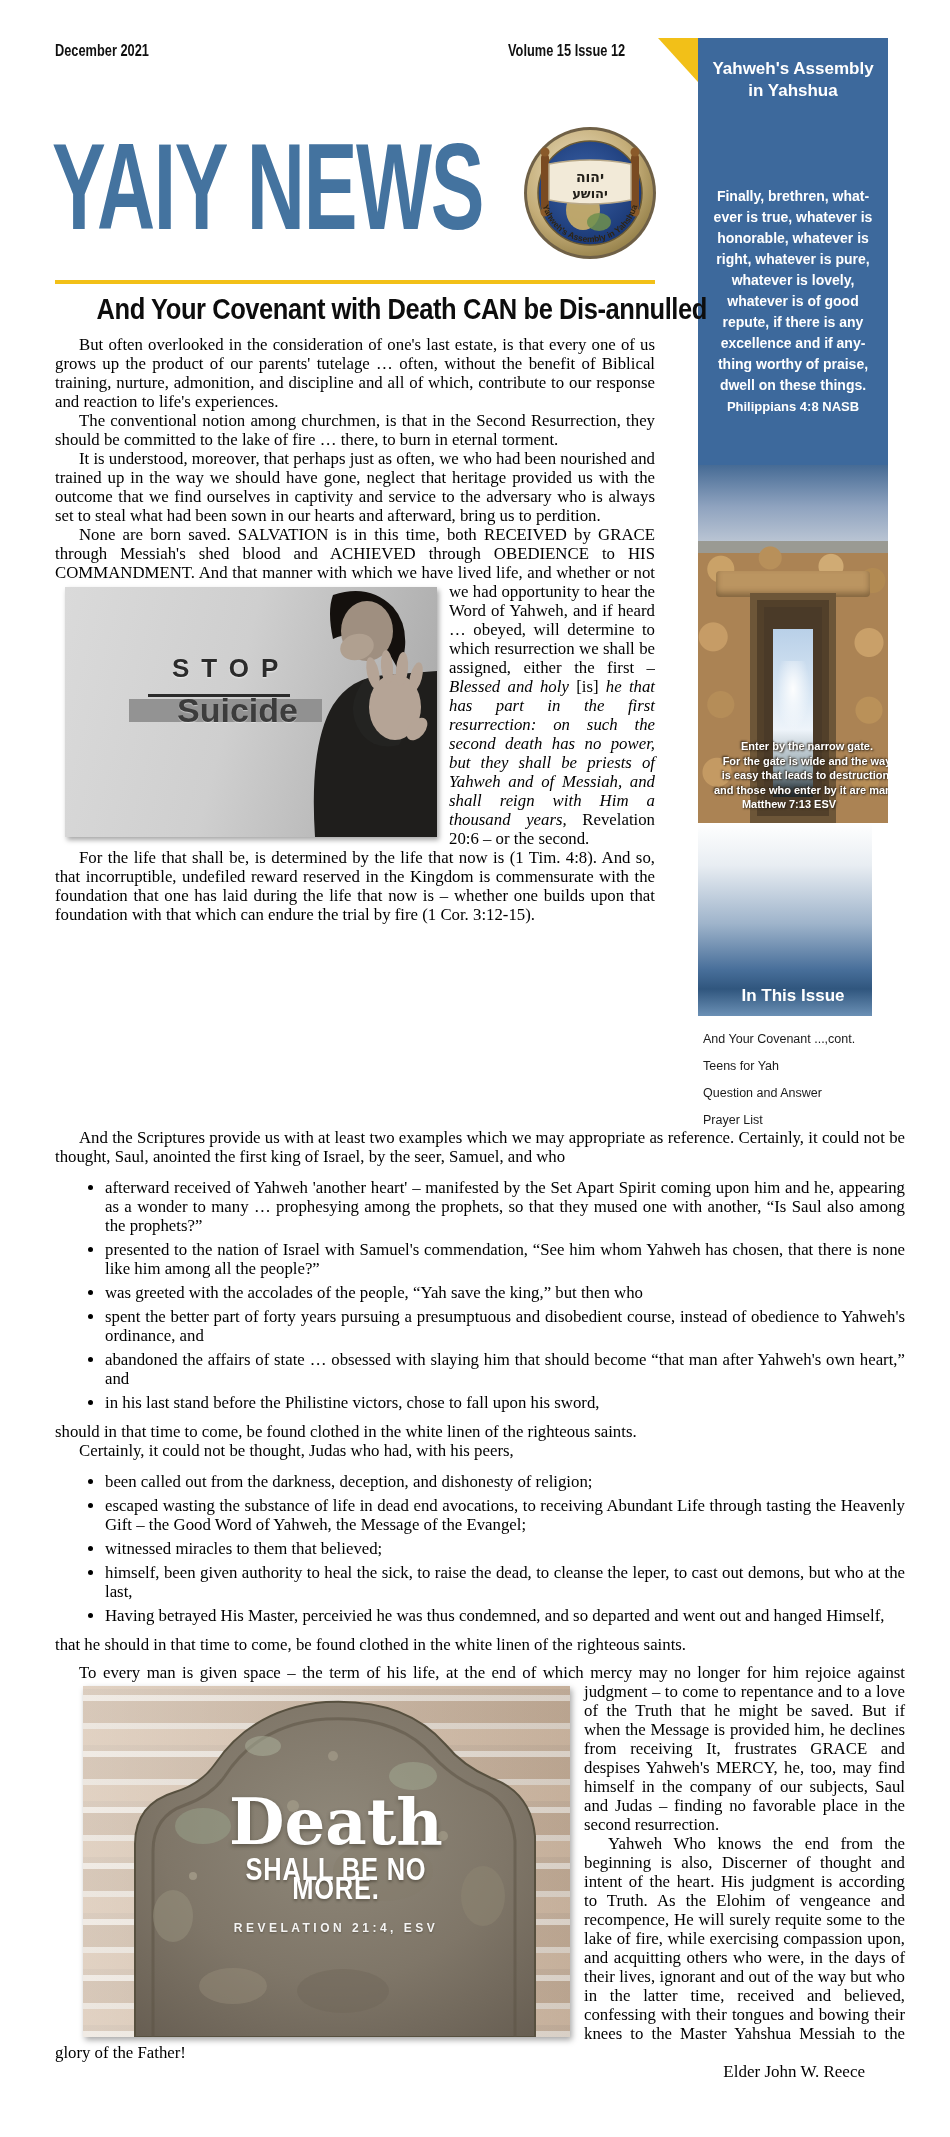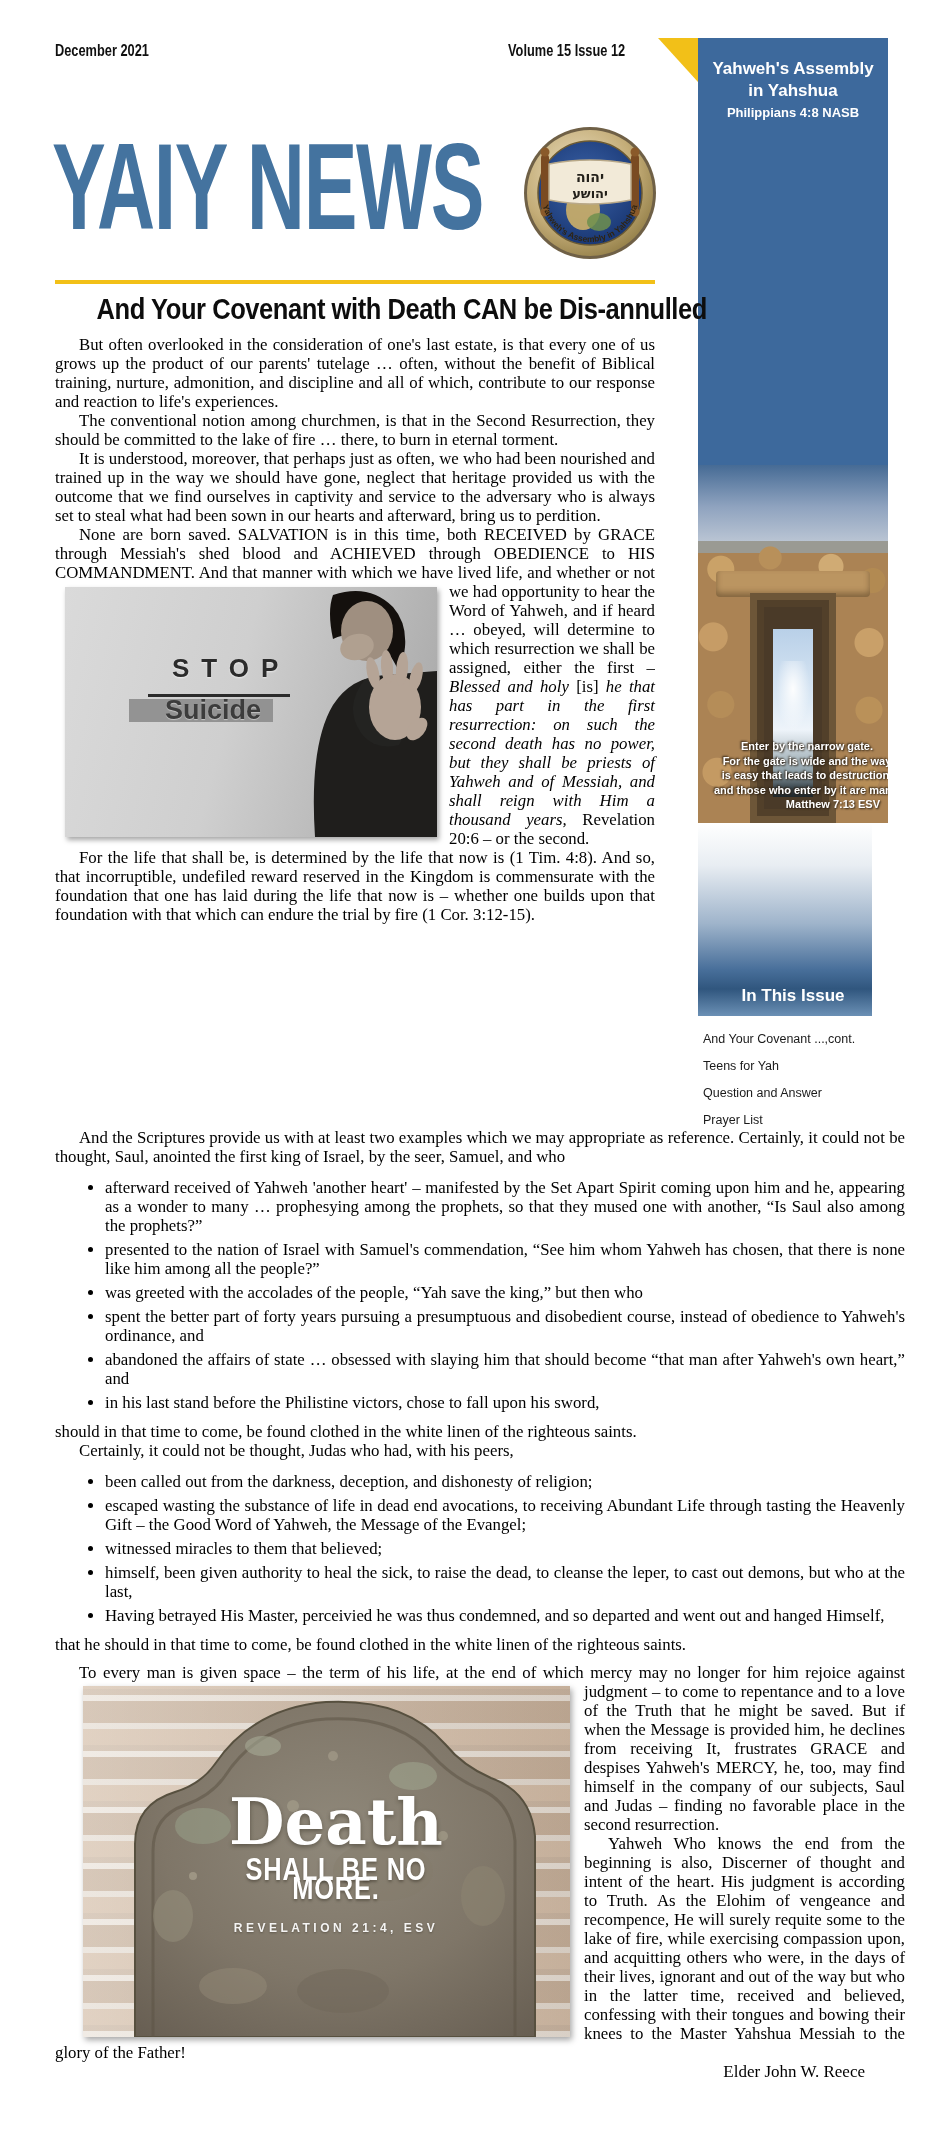--- a/index.html
+++ b/index.html
@@ -50,21 +50,21 @@
            border-radius:4px;box-shadow:inset 0 -4px 6px rgba(60,40,20,.45);}
   .gate-door{position:absolute;left:52px;top:52px;width:86px;height:230px;background:#4a3a28;
            box-shadow:inset 0 0 0 7px #6d5638, inset 0 0 0 14px #52402a;}
   .gate-sky{position:absolute;left:75px;top:88px;width:40px;height:168px;
            background:linear-gradient(#b9d0e8 0%,#dce9f5 42%,#eef4fa 60%,#8fa0a8 85%,#2f3a40 96%,#20282c 100%);}
   .gate-cloud{position:absolute;left:78px;top:120px;width:34px;height:70px;
            background:radial-gradient(ellipse at 50% 40%, rgba(255,255,255,.95), rgba(255,255,255,0) 70%);}
   .gate-caption{position:absolute;left:0;top:198px;width:218px;text-align:center;color:#fff;
            font-size:11px;font-weight:700;line-height:14.5px;white-space:pre-line;
            text-shadow:1px 1px 2px #2c2013, -1px -1px 2px #2c2013;}
-  .gate-ref{position:absolute;left:0;top:257px;width:182px;text-align:right;color:#fff;
+  .gate-ref{position:absolute;left:0;top:257px;width:182px;text-align:center;color:#fff;
            font-size:11px;font-weight:700;text-shadow:1px 1px 2px #2c2013;}
   .sb-grad-bottom{position:absolute;left:40px;top:785px;width:174px;height:193px;
            background:linear-gradient(#ffffff 0%,#e8edf2 22%,#9fb4cb 52%,#486f9a 76%,#30567e 86%,#6b90b5 100%);}
   .iti-label{position:absolute;left:0;bottom:10px;width:190px;text-align:center;color:#fff;
            font-size:17px;font-weight:700;}
   .sb-list{position:absolute;left:45px;top:995px;width:200px;color:#1a1a1a;font-size:12.5px;}
   .sb-list div{margin-bottom:14px;line-height:13px;}
 
   
   .main-top{position:absolute;left:55px;top:280px;width:600px;}
@@ -78,21 +78,21 @@
   .it{font-style:italic;}
 
   
   .stop-img{float:left;width:372px;height:250px;margin:5px 12px 4px 10px;position:relative;
         overflow:hidden;background:linear-gradient(105deg,#dadada 0%,#cfcfcf 45%,#bdbdbd 70%,#a6a6a6 100%);
         box-shadow:2px 3px 5px rgba(0,0,0,.35);}
   .stop-word{position:absolute;left:83px;top:72px;font-family:Liberation Sans, sans-serif;
         font-weight:700;font-size:26px;letter-spacing:12px;color:#2b2b2b;
         border-bottom:3px solid #2b2b2b;padding-bottom:16px;text-shadow:0 1px 2px rgba(255,255,255,.6);}
   .suicide-word{position:absolute;left:64px;top:112px;background:rgba(140,140,140,.9);
-        padding:2px 12px;font-family:"Liberation Sans",sans-serif;font-weight:700;font-size:27px;
+        padding:2px 24px;font-family:"Liberation Sans",sans-serif;font-weight:700;font-size:34px;
         color:#3c3c3c;text-shadow:0 1px 1px rgba(255,255,255,.45);}
 
   
   .wideA{position:absolute;left:55px;top:1128px;width:850px;font-size:16.8px;line-height:19px;text-align:justify;}
   .wideA p{margin:0;}
   .p-ind{text-indent:24px;}
   ul.blist{margin:12px 0 10px 0;padding-left:50px;}
   ul.blist li{margin-bottom:5px;text-align:justify;}
 
   .wideB{position:absolute;left:55px;top:1663px;width:850px;font-size:16.8px;line-height:19px;text-align:justify;}
@@ -163,20 +163,30 @@
         <textPath href="#ringArc" startOffset="50%" text-anchor="middle">Yahweh's Assembly in Yahshua</textPath>
       </text>
     </svg>
   </div>
 
   <div class="sidebar">
     <div class="sb-triangle"></div>
     <div class="sb-bluebox">
       <div class="sb-org">Yahweh's Assembly
 in Yahshua</div>
+      <div class="sb-verse">Finally, brethren, what-
+ever is true, whatever is
+honorable, whatever is
+right, whatever is pure,
+whatever is lovely,
+whatever is of good
+repute, if there is any
+excellence and if any-
+thing worthy of praise,
+dwell on these things.</div>
       <div class="sb-verse-ref">Philippians 4:8 NASB</div>
     </div>
     <div class="sb-grad-top"></div>
     <div class="sb-gate">
       <div class="gate-lintel"></div>
       <div class="gate-door"></div>
       <div class="gate-sky"></div>
       <div class="gate-cloud"></div>
       <div class="gate-caption">Enter by the narrow gate.
 For the gate is wide and the way

